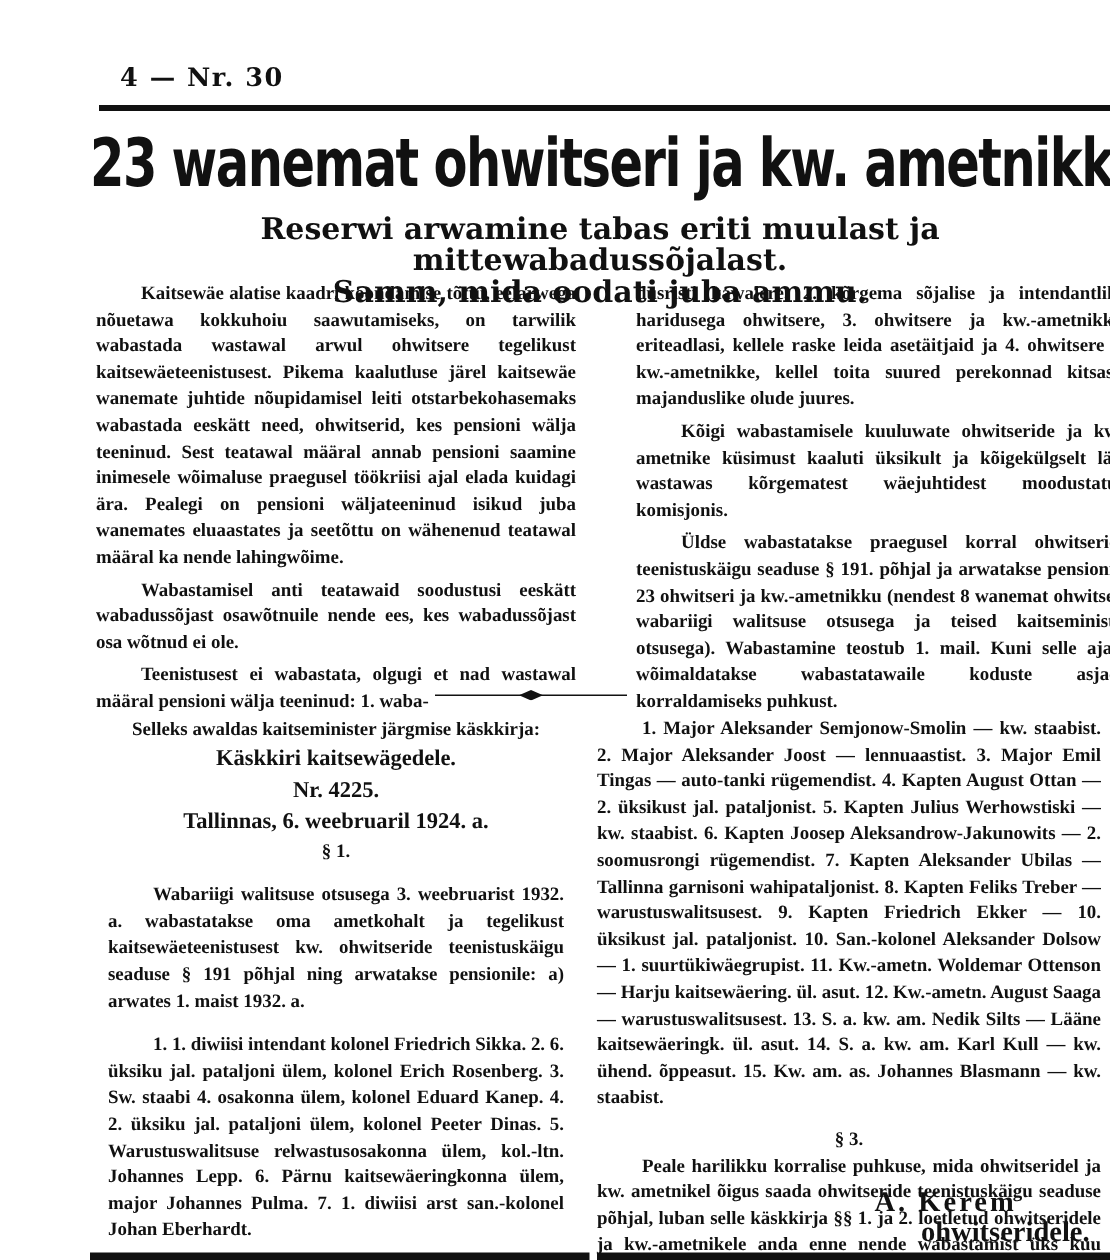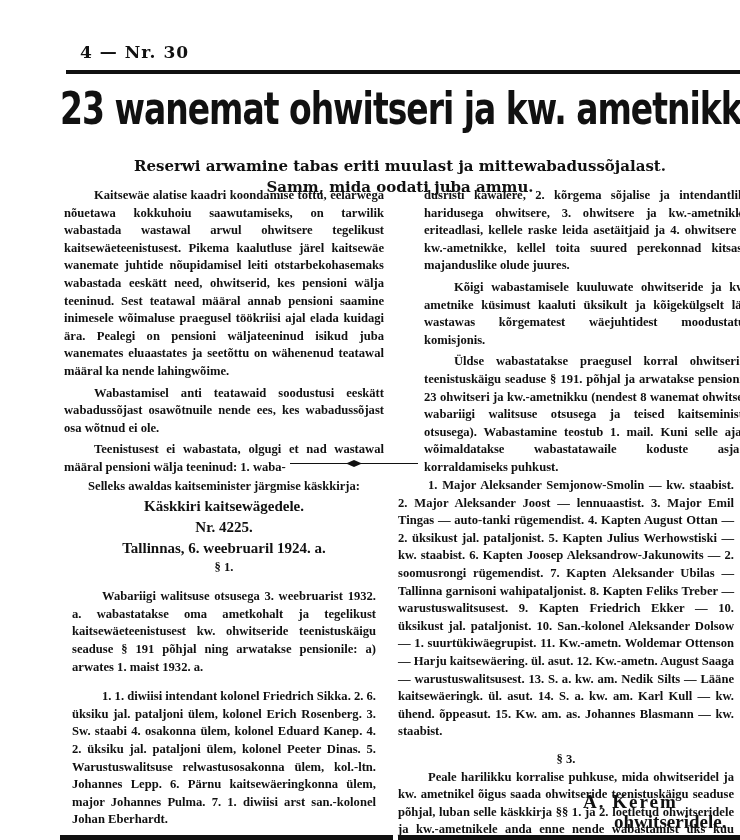--- a/index.html
+++ b/index.html
@@ -18,22 +18,22 @@
     position: absolute; left: 66px; top: 70px; width: 674px; height: 4px;
     background: #111;
   }
   .headline {
     position: absolute; left: 60px; top: 86px; width: 680px; text-align: center;
     font-family: "DejaVu Sans", sans-serif; font-weight: bold;
     font-size: 33px; letter-spacing: -1px; transform: scaleY(1.35); transform-origin: top;
     line-height: 34px; white-space: nowrap;
   }
   .subhead {
-    position: absolute; left: 60px; top: 156px; width: 680px; text-align: center;
-    font-family: "DejaVu Serif", serif; font-weight: bold; font-size: 15px;
+    position: absolute; left: 60px; top: 142px; width: 680px; text-align: center;
+    font-family: "DejaVu Serif", serif; font-weight: bold; font-size: 20px;
     line-height: 21px;
   }
   .col {
     position: absolute; font-family: "Liberation Serif", serif; font-weight: bold;
     font-size: 12.6px; line-height: 17.6px; text-align: justify;
   }
   .col p { margin: 4px; text-indent: 30px; }
   .col p.noind { text-indent: 0; }
   .col-left-top { left: 60px; top: 183px; width: 328px; }
   .col-right-top { left: 420px; top: 183px; width: 336px; }

